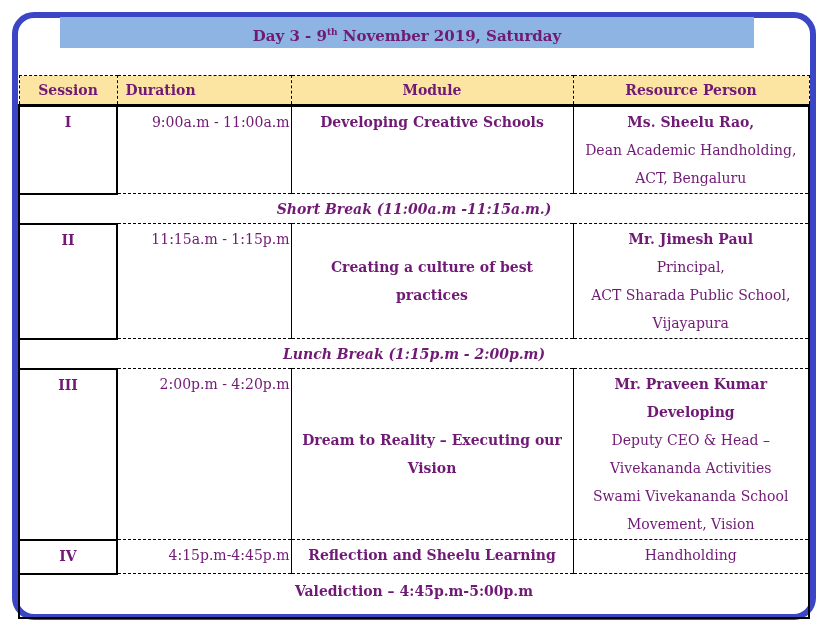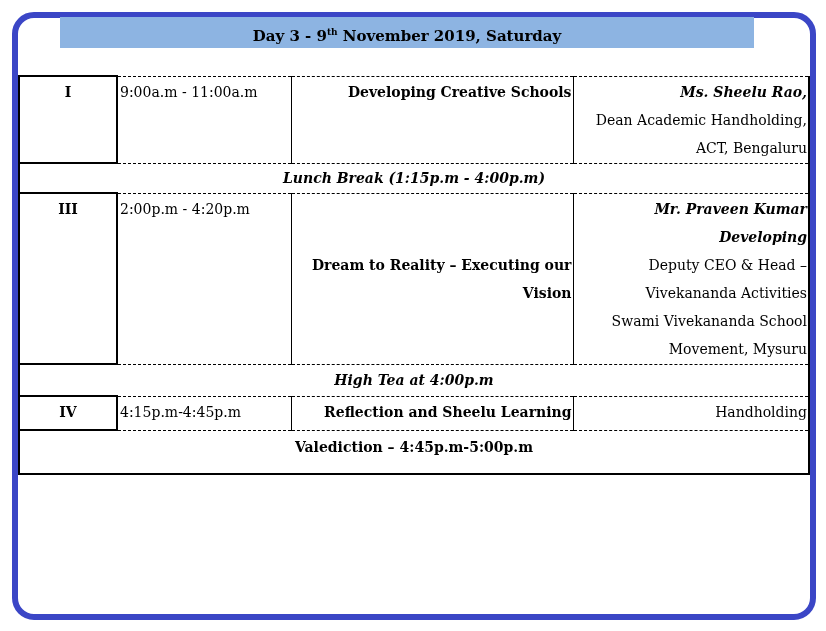--- a/index.html
+++ b/index.html
@@ -1,18 +1,18 @@
 <!DOCTYPE html>
 <html style="--frame: #3B46C6; --title_bar: #8DB4E2; --header_bg: #FCE5A3;"><head>
 <meta charset="utf-8">
 <style>
   html,body{margin:0;padding:0;background:#ffffff;}
   #canvas{
     position:relative;width:826px;height:631px;background:#ffffff;overflow:hidden;
-    font-family:"DejaVu Serif","Liberation Serif",serif;color:#000000;
+    font-family:"DejaVu Serif","Liberation Serif",serif;color:#701a75;
   }
   #frame{
     position:absolute;left:12px;top:12px;width:792px;height:596px;
     border:6px solid var(--frame,#3B46C6);border-radius:22px;background:transparent;
   }
   #titlebar{
     position:absolute;left:60px;top:17px;width:694px;height:31px;
     background:var(--title_bar,#8DB4E2);
     text-align:center;line-height:31px;font-weight:bold;font-size:15px;
   }
@@ -33,26 +33,26 @@
     border:2px solid #000;text-align:center;vertical-align:top;
     font-weight:bold;line-height:28px;
   }
   
   .cell{
     border-left:1px solid #000;border-right:1px solid #000;
     border-top:1px dashed #000;border-bottom:1px dashed #000;
     vertical-align:top;line-height:28px;
   }
   .cell.redge{border-right:2px solid #000;}
-  .dur{text-align:left;padding-left:2px;}
+  .dur{text-align:right;padding-left:2px;}
   .mod{text-align:center;font-weight:bold;}
   .mod.mid{vertical-align:middle;}
   .res{text-align:center;}
-  .ln{line-height:28px;text-align:right;}
-  .b{font-weight:bold;font-style:italic;}
+  .ln{line-height:28px;}
+  .b{font-weight:bold;}
   
   .brk{
     border-top:1px dashed #000;border-bottom:1px dashed #000;
     border-left:2px solid #000;border-right:2px solid #000;
     text-align:center;font-weight:bold;font-style:italic;
     height:26px;line-height:26px;
   }
   .tea{height:28px;line-height:28px;}
   .val{
     border:2px solid #000;border-top:1px dashed #000;
@@ -72,60 +72,80 @@
 
   <table class="sched">
     <colgroup>
       <col style="width:98px">
         <col style="width:174px">
         <col style="width:282px">
         <col style="width:236px">
     </colgroup>
 
     <tbody>
+        <tr>
+      <td class="hdr">Session</td>
+      <td class="hdr left">Duration</td>
+      <td class="hdr">Module</td>
+      <td class="hdr">Resource Person</td>
+    </tr>
 
     <tr style="height:85px">
       <td class="sess">I</td>
       <td class="cell dur">9:00a.m - 11:00a.m</td>
       <td class="cell mod">
         <div class="ln">Developing Creative Schools</div>
       </td>
       <td class="cell res redge">
         <div class="ln b">Ms. Sheelu Rao,</div>
         <div class="ln">Dean Academic Handholding,</div>
         <div class="ln">ACT, Bengaluru</div>
       </td>
     </tr>
 
+    <tr>
+      <td class="brk" colspan="4">Short Break (11:00a.m -11:15a.m.)</td>
+    </tr>
 
+    <tr style="height:105px">
+      <td class="sess">II</td>
+      <td class="cell dur">11:15a.m - 1:15p.m</td>
+      <td class="cell mod mid">
+        <div class="ln">Creating a culture of best</div>
+        <div class="ln">practices</div>
+      </td>
+      <td class="cell res redge">
+        <div class="ln b">Mr. Jimesh Paul</div>
+        <div class="ln">Principal,</div>
+        <div class="ln">ACT Sharada Public School,</div>
+        <div class="ln">Vijayapura</div>
+      </td>
+    </tr>
 
     <tr>
-      <td class="brk" colspan="4">Lunch Break (1:15p.m - 4:00p.m)</td>
+      <td class="brk" colspan="4">Lunch Break (1:15p.m - 2:00p.m)</td>
     </tr>
 
     <tr style="height:165px">
       <td class="sess">III</td>
       <td class="cell dur">2:00p.m - 4:20p.m</td>
       <td class="cell mod mid">
         <div class="ln">Dream to Reality – Executing our</div>
         <div class="ln">Vision</div>
       </td>
       <td class="cell res redge">
         <div class="ln b">Mr. Praveen Kumar</div>
         <div class="ln b">Developing</div>
         <div class="ln">Deputy CEO &amp; Head –</div>
         <div class="ln">Vivekananda Activities</div>
         <div class="ln">Swami Vivekananda School</div>
-        <div class="ln">Movement, Mysuru</div>
+        <div class="ln">Movement, Vision</div>
       </td>
     </tr>
 
-    <tr>
-      <td class="brk tea" colspan="4">High Tea at 4:00p.m</td>
-    </tr>
 
     <tr style="height:34px">
       <td class="sess">IV</td>
       <td class="cell dur">4:15p.m-4:45p.m</td>
       <td class="cell mod">
         <div class="ln">Reflection and Sheelu Learning</div>
       </td>
       <td class="cell res redge">
         <div class="ln">Handholding</div>
       </td>

